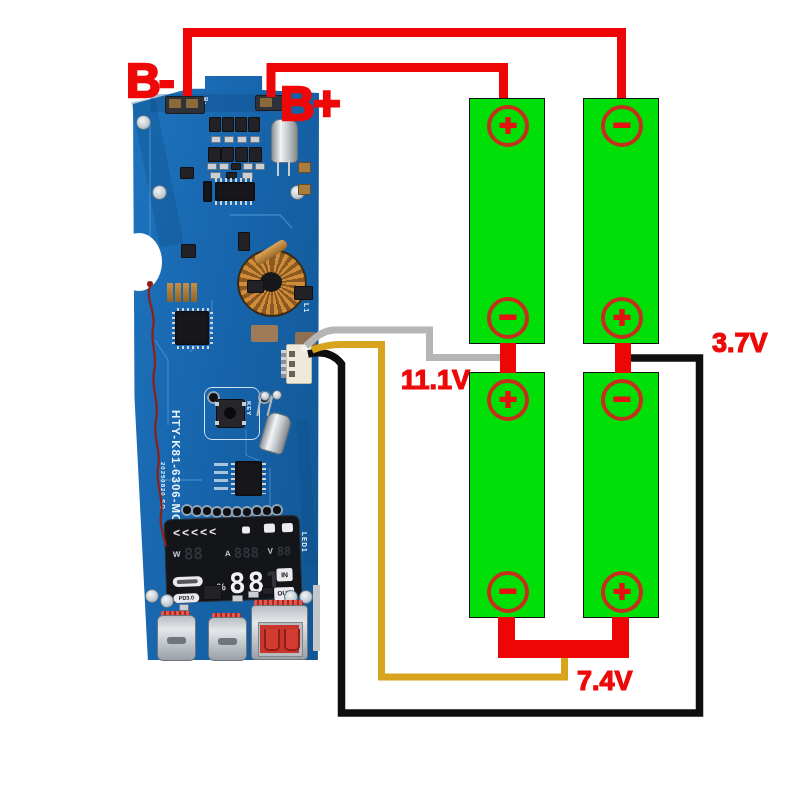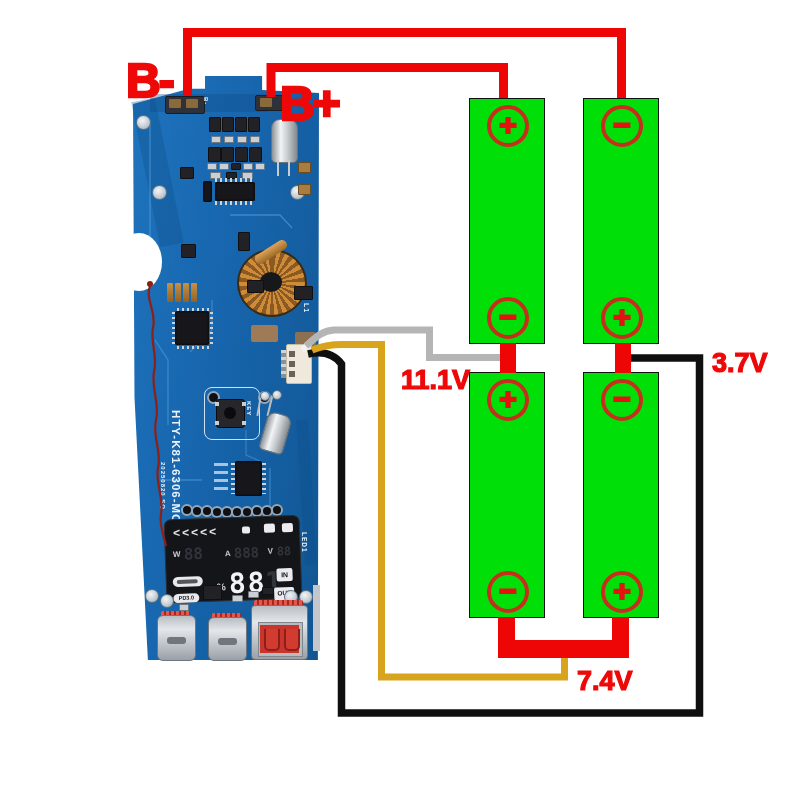--- a/index.html
+++ b/index.html
@@ -305,15 +305,15 @@
 
   <div class="abs connector" style="left:500px;top:343px;width:16px;height:30px;"></div>
   <div class="abs connector" style="left:615px;top:343px;width:16px;height:30px;"></div>
   <div class="abs connector" style="left:498px;top:617px;width:17px;height:26px;"></div>
   <div class="abs connector" style="left:612px;top:617px;width:17px;height:26px;"></div>
   <div class="abs connector" style="left:498px;top:640px;width:131px;height:18px;"></div>
 
   <div class="abs big-label" style="left:126px;top:57px;">B-</div>
   <div class="abs big-label" style="left:280px;top:80px;">B+</div>
   <div class="abs v-label" style="left:401px;top:367px;">11.1V</div>
-  <div class="abs v-label" style="left:712px;top:350px;">3.7V</div>
+  <div class="abs v-label" style="left:712px;top:330px;">3.7V</div>
   <div class="abs v-label" style="left:577px;top:668px;">7.4V</div>
 </div>
 
 </body></html>

